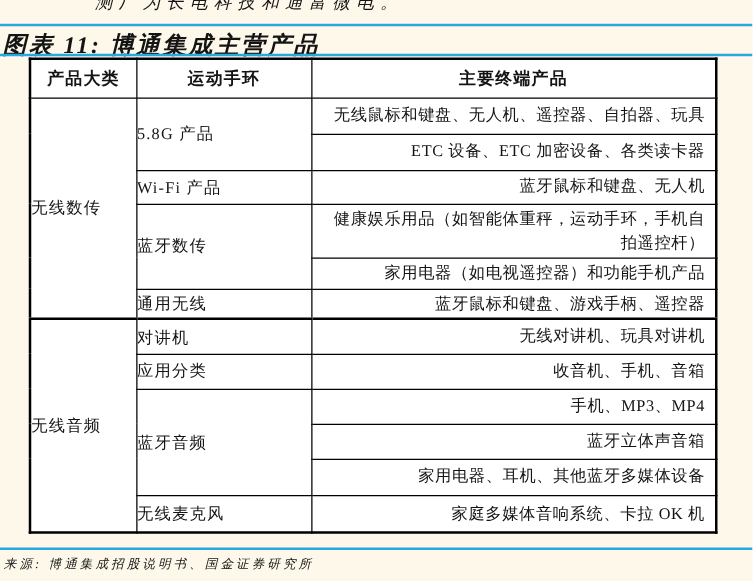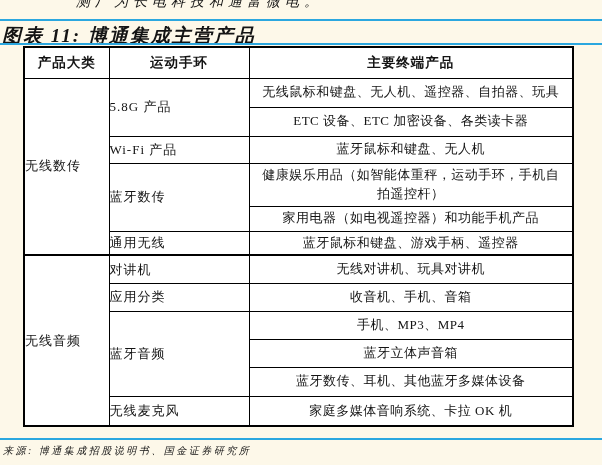--- a/index.html
+++ b/index.html
@@ -73,21 +73,21 @@
     text-align: center;
     height: 31px;
     letter-spacing: 1px;
   }
   td.cat, td.app {
     text-align: left;
     font-size: 13px;
     letter-spacing: 1px;
   }
   td.prod {
-    text-align: center;
+    text-align: right;
     font-size: 13px;
     padding: 2px 8px;
     letter-spacing: 0.5px;
     line-height: 1.45;
   }
   .gsep { border-top: 2px solid #000 !important; }
   tr.h29 { height: 29px; }
   tr.h27 { height: 27px; }
   tr.h43 { height: 43px; }
   tr.h25 { height: 25px; }
@@ -153,21 +153,21 @@
       <td class="prod">收音机、手机、音箱</td>
     </tr>
     <tr class="h28">
       <td class="app" rowspan="3">蓝牙音频</td>
       <td class="prod">手机、MP3、MP4</td>
     </tr>
     <tr class="h28">
       <td class="prod">蓝牙立体声音箱</td>
     </tr>
     <tr class="h29">
-      <td class="prod">蓝牙数传、耳机、其他蓝牙多媒体设备</td>
+      <td class="prod">家用电器、耳机、其他蓝牙多媒体设备</td>
     </tr>
     <tr class="h30">
       <td class="app">无线麦克风</td>
       <td class="prod">家庭多媒体音响系统、卡拉 OK 机</td>
     </tr>
   </tbody>
 </table>
 
 <div id="line-bottom" class="hline"></div>
 

